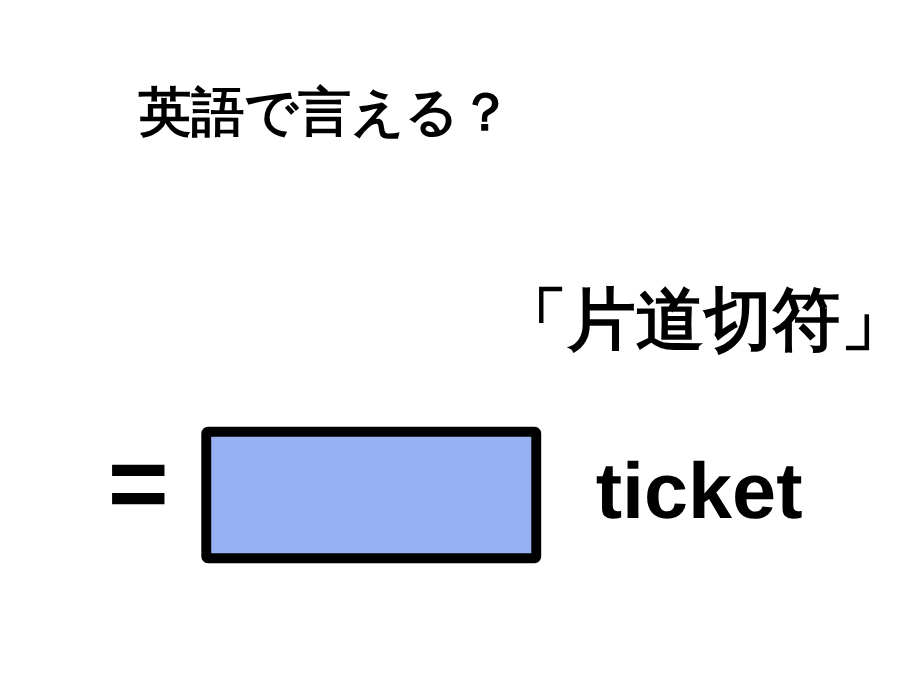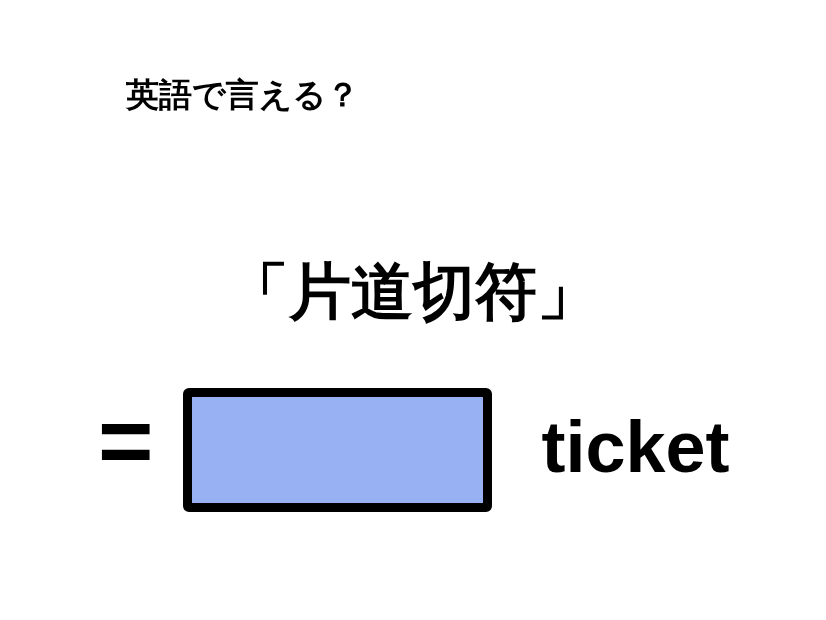--- a/index.html
+++ b/index.html
@@ -13,31 +13,31 @@
     height: 620px;
     background: #ffffff;
     overflow: hidden;
     font-family: "Liberation Sans", sans-serif;
     color: #000000;
   }
   .prompt {
     position: absolute;
     left: 126px;
     top: 78px;
-    font-size: 33px;
+    font-size: 48px;
     font-weight: bold;
     line-height: 1.05;
     white-space: nowrap;
   }
   .term {
     position: absolute;
     left: 0;
     top: 256px;
     width: 100%;
-    text-align: center;
+    text-align: right;
     font-size: 62px;
     font-weight: bold;
     line-height: 1.15;
     white-space: nowrap;
   }
   .answer-row {
     position: absolute;
     left: 98px;
     top: 388px;
     height: 124px;

